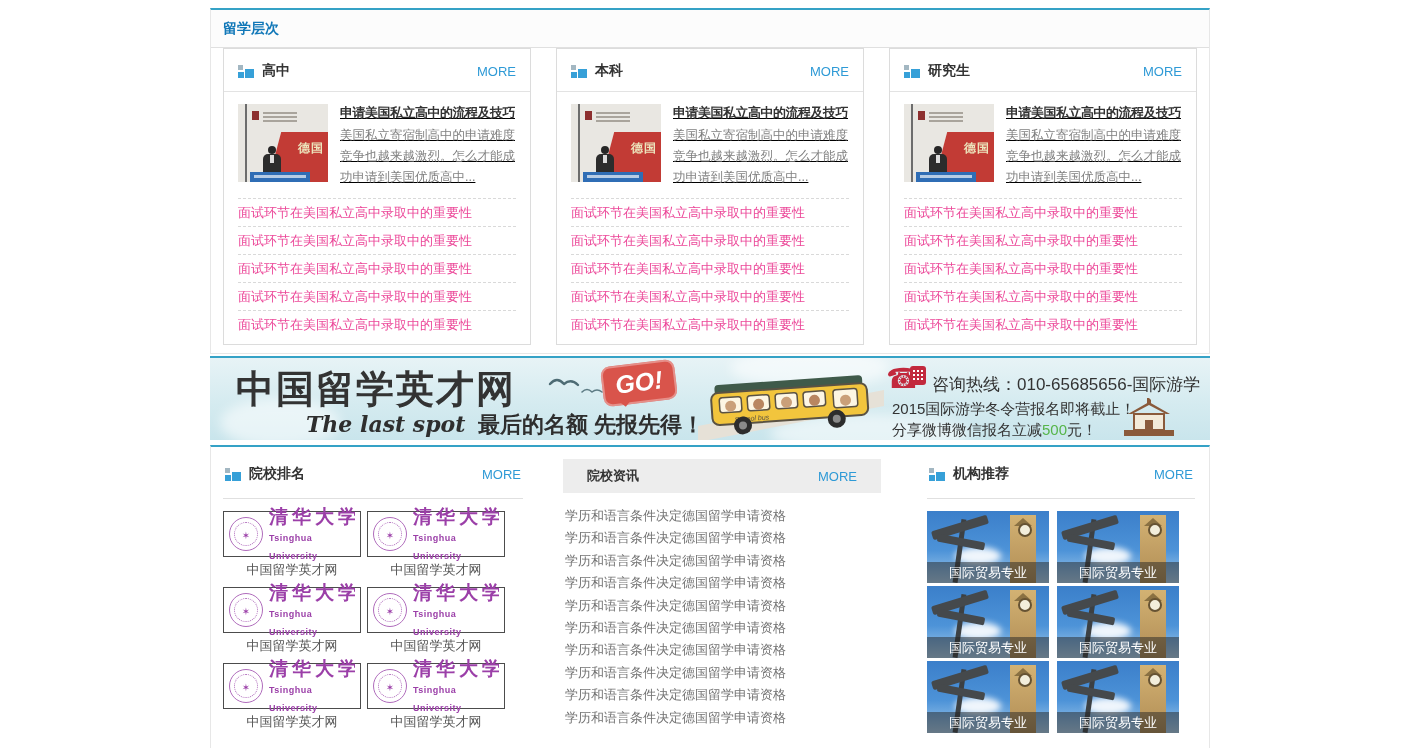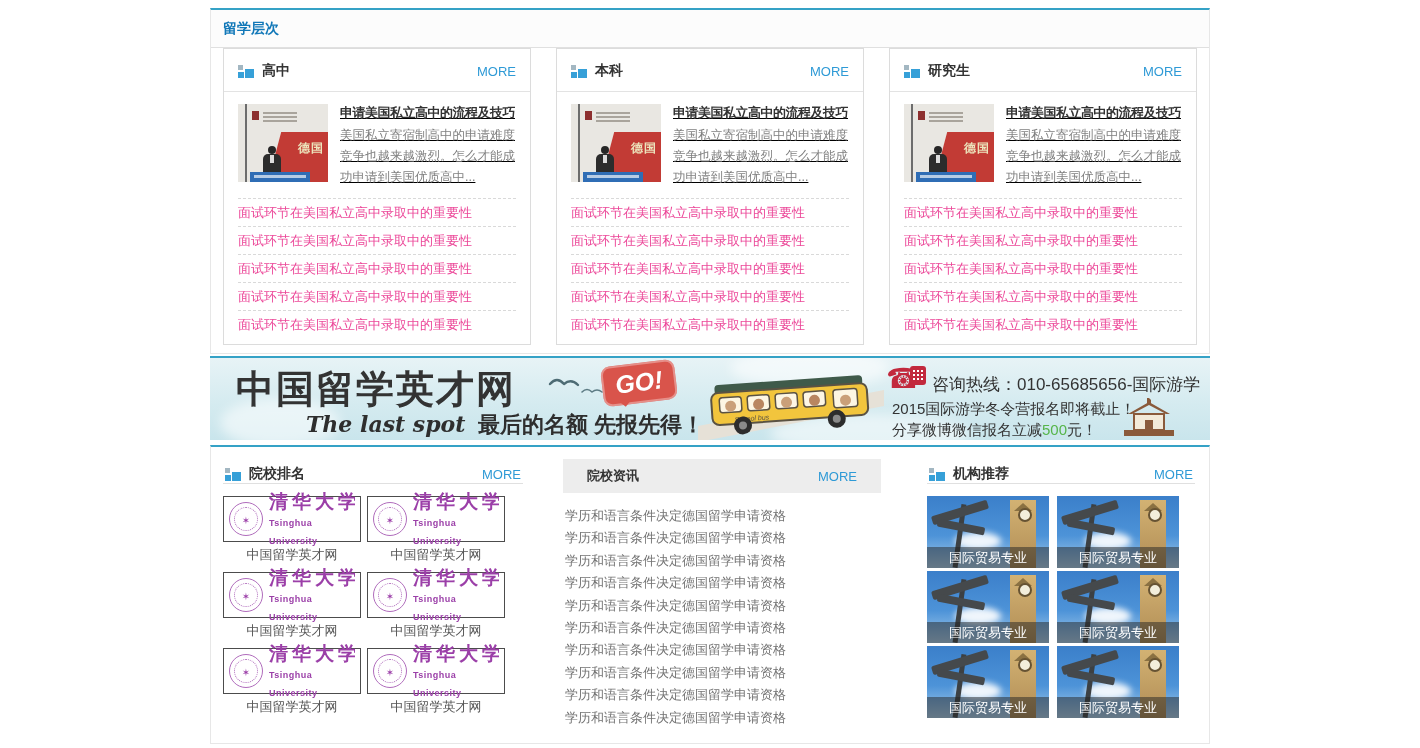--- a/index.html
+++ b/index.html
@@ -78,21 +78,21 @@
   .bn-line2 { position:absolute; left:682px; top:42px; font-size:15px; color:#333; }
   .bn-line3 { position:absolute; left:682px; top:63px; font-size:15px; color:#333; }
   .bn-line3 .discount { color:#56b54a; }
   .bn-building { position:absolute; right:32px; bottom:2px; }
 
   
   .sm-body { display:flex; padding:12px 12px 14px; }
   .col-rank { width:300px; }
   .col-news { width:318px; margin-left:40px; }
   .col-agency { width:268px; margin-left:46px; }
-  .col-header { display:flex; align-items:center; padding:6px 2px 0; border-bottom:1px solid #e0e0e0;
+  .col-header { display:flex; align-items:center; padding:6px 2px 15px; border-bottom:1px solid #e0e0e0;
     margin-bottom:12px; }
   .col-title { flex:1; margin-left:8px; font-size:14px; font-weight:bold; color:#333; }
   .col-header-gray { display:flex; align-items:center; background:#ededed; padding:8px 24px; margin-bottom:10px; }
   .col-header-gray .col-title { margin-left:0; font-size:13px; }
 
   
   .logo-grid { display:flex; flex-wrap:wrap; }
   .logo-cell { width:138px; margin-bottom:6px; cursor:pointer; }
   .logo-cell:nth-child(odd) { margin-right:6px; }
   .logo-box { height:46px; border:1px solid #4c4c4c; background:#fff; display:flex; align-items:center;

